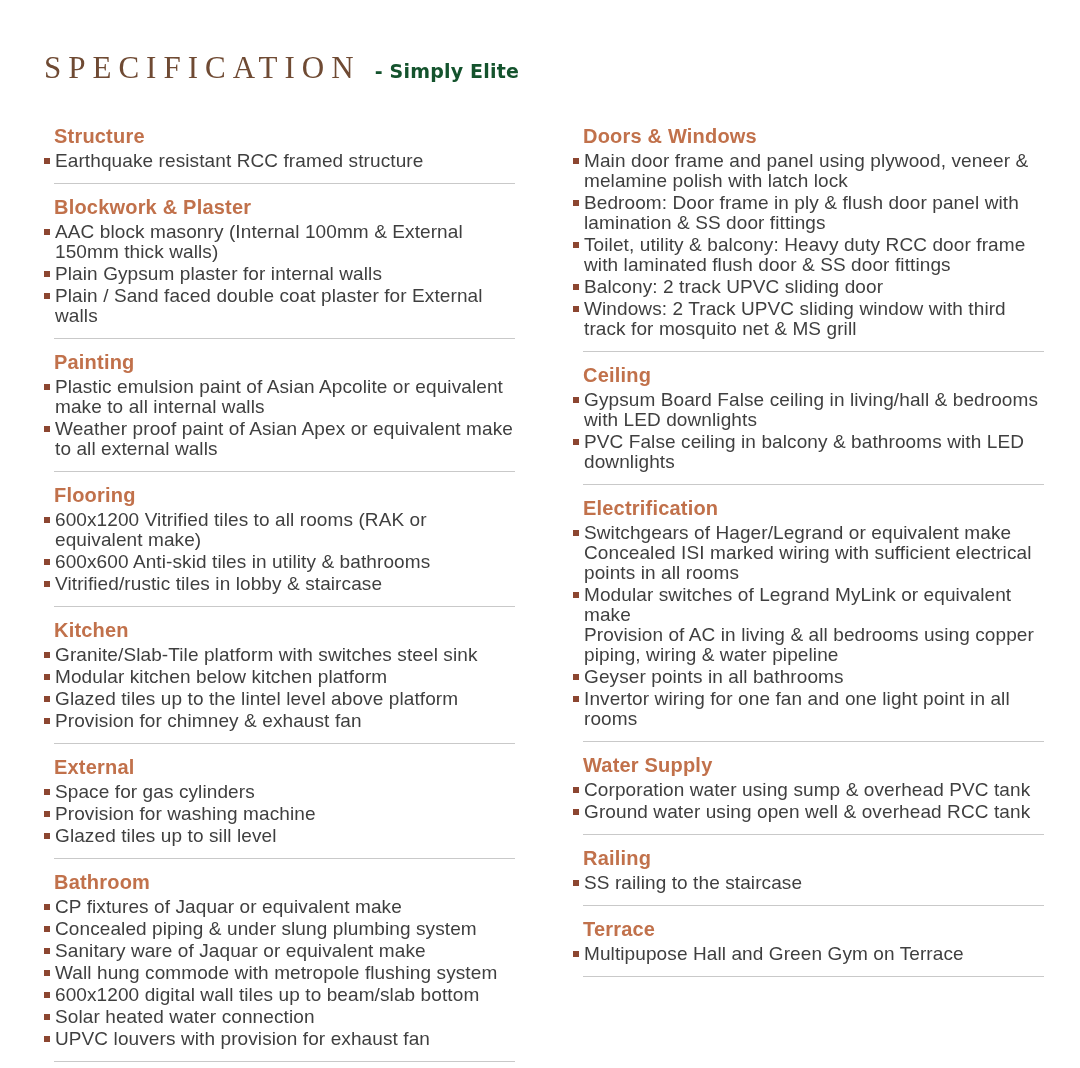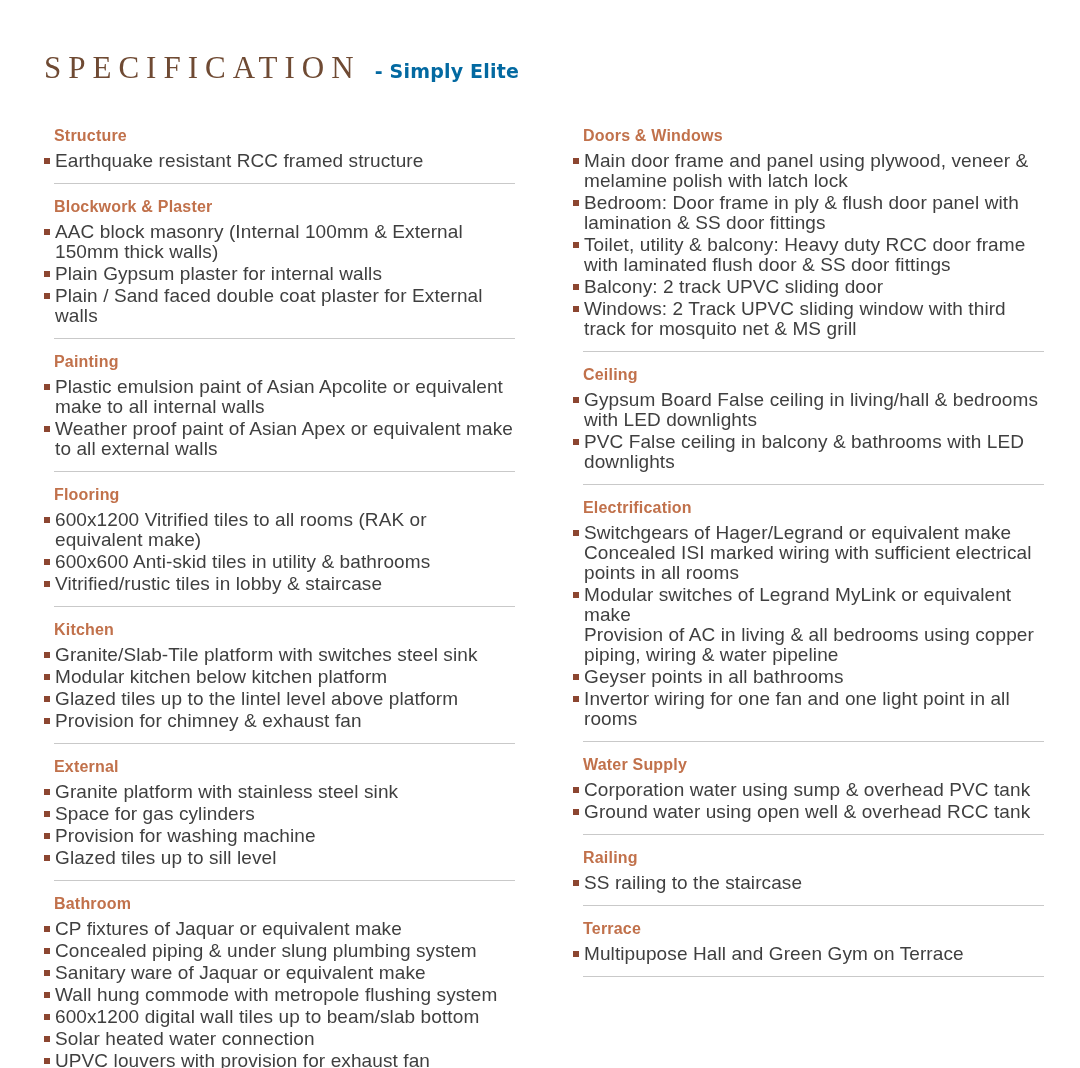--- a/index.html
+++ b/index.html
@@ -20,27 +20,27 @@
   }
   .page{width:996px;height:1068px;padding:50px 40px 20px 44px;}
   .title-row{display:flex;align-items:baseline;gap:14px;margin-bottom:40px;}
   .main-title{
     font-family:"Liberation Serif","DejaVu Serif",serif;
     font-size:31px;font-weight:400;letter-spacing:7px;
     color:var(--title);
   }
   .sub-title{
     font-family:"DejaVu Sans",sans-serif;
-    font-size:19px;font-weight:700;color:#0369a1;letter-spacing:0.2px;
+    font-size:19px;font-weight:700;color:#14532d;letter-spacing:0.2px;
   }
   .columns{display:flex;gap:58px;}
   .column{width:471px;flex:0 0 471px;}
   .spec-section{margin:0;}
   .section-heading{
-    font-size:16px;font-weight:700;color:var(--accent);
+    font-size:20px;font-weight:700;color:var(--accent);
     line-height:20px;margin:0 0 5px 10px;letter-spacing:0.2px;
   }
   .item-list{list-style:none;}
   .spec-item{
     display:flex;align-items:flex-start;
     font-size:19px;line-height:20px;margin-bottom:2px;
   }
   .bullet{
     flex:0 0 auto;width:6px;height:6px;background:var(--bullet);
     margin:7px 5px 0 0;display:inline-block;
@@ -141,24 +141,20 @@
               <span class="item-text">Provision for chimney &amp; exhaust fan</span>
             </li>
           </ul>
           <hr class="divider">
         </section>
         <section class="spec-section">
           <h3 class="section-heading">External</h3>
           <ul class="item-list">
             <li class="spec-item">
               <span class="bullet"></span>
-              <span class="item-text">Granite platform with stainless steel sink</span>
-            </li>
-            <li class="spec-item">
-              <span class="bullet"></span>
               <span class="item-text">Space for gas cylinders</span>
             </li>
             <li class="spec-item">
               <span class="bullet"></span>
               <span class="item-text">Provision for washing machine</span>
             </li>
             <li class="spec-item">
               <span class="bullet"></span>
               <span class="item-text">Glazed tiles up to sill level</span>
             </li>

